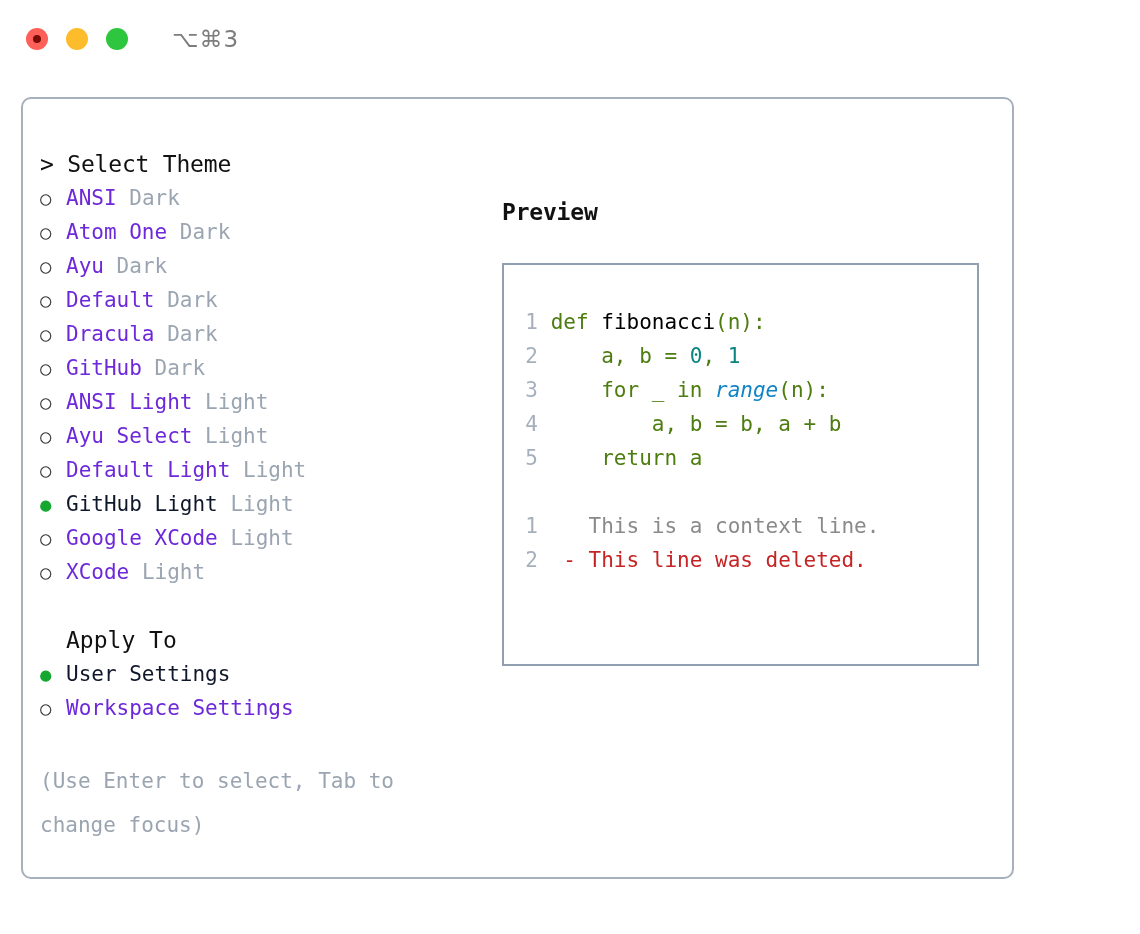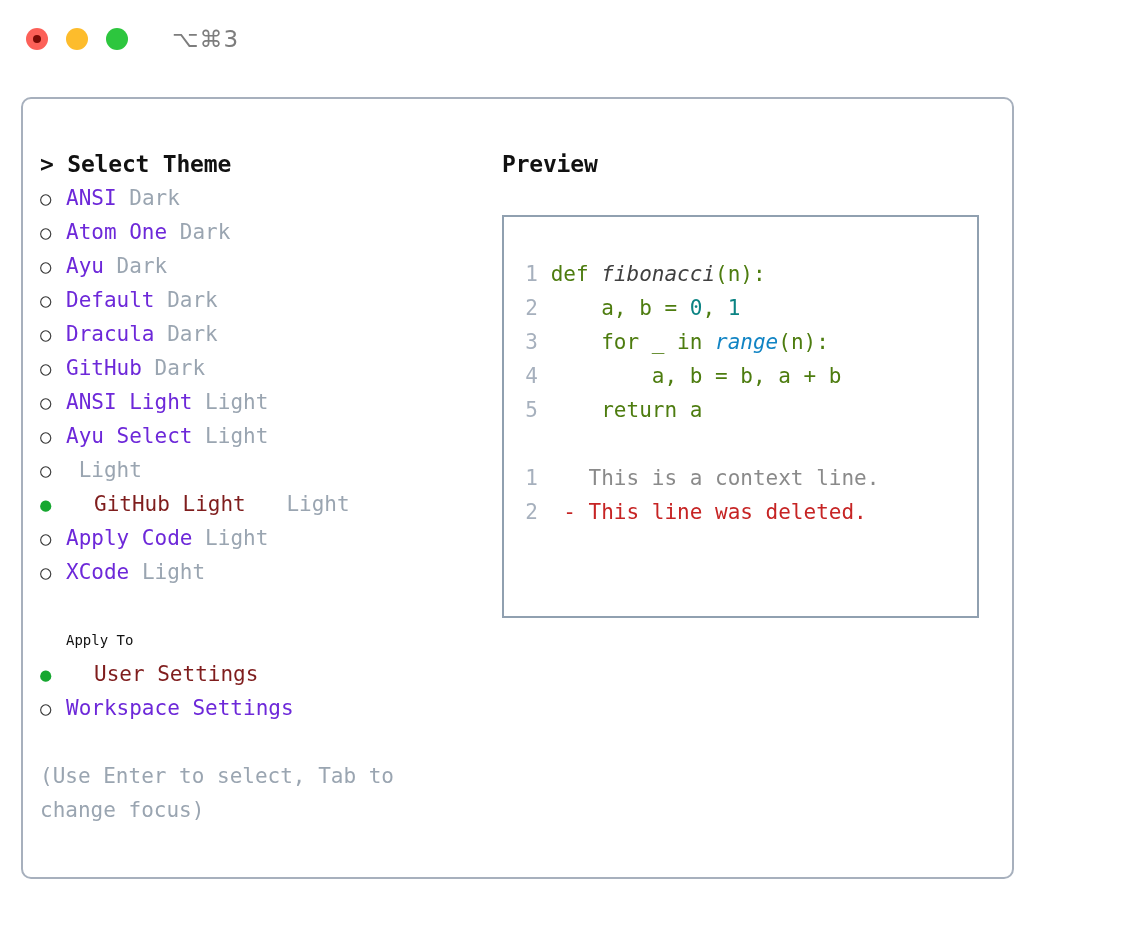--- a/index.html
+++ b/index.html
@@ -91,21 +91,21 @@
 
   
   .left-col {
     width: 465px;
     padding: 48px 0 0 17px;
     box-sizing: border-box;
   }
 
   .section-title {
     font-size: 23px;
-    font-weight: bold;
+    font-weight: normal;
     color: #111111;
     line-height: 34px;
     white-space: pre;
     letter-spacing: -0.2px;
   }
 
   .opt-list { margin-top: 0; }
 
   .opt-row {
     display: flex;
@@ -116,46 +116,47 @@
   }
   .opt-marker {
     width: 26px;
     flex: 0 0 26px;
     font-size: 19px;
     color: #3a3a3a;
     line-height: 34px;
   }
   .opt-row.selected .opt-marker { color: #16a730; }
   .opt-label { color: #6d28d9; }
-  .opt-row.selected .opt-label { color: #7f1d1d; margin-left: 28px; }
+  .opt-row.selected .opt-label { color: #0f172a; }
   .opt-suffix { color: #9aa5b1; }
   .opt-row.selected .opt-suffix { color: #9aa5b1; }
 
   .apply-block { margin-top: 34px; }
   .apply-title {
-    font-size: 14px;
+    font-size: 23px;
     color: #111111;
     line-height: 34px;
     padding-left: 26px;
     white-space: pre;
   }
 
   .hint {
     margin-top: 34px;
     font-size: 21px;
     color: #9aa5b1;
-    line-height: 34px;
+    line-height: 44px;
     width: 400px;
   }
 
   
   .right-col {
     flex: 1;
     padding: 48px 0 0 14px;
     box-sizing: border-box;
+    margin-top: 48px;
   }
   .preview-title {
     font-size: 23px;
     font-weight: bold;
     color: #111111;
     line-height: 34px;
     letter-spacing: -0.2px;
   }
   .preview-box {
     margin-top: 34px;
@@ -172,21 +173,21 @@
     line-height: 34px;
     white-space: pre;
   }
   .lno {
     color: #a6b0bd;
     display: inline-block;
     width: 20px;
     text-align: right;
   }
   .tok-plain  { color: #4d7c0f; }
-  .tok-func   { color: #404040; font-style: italic; }
+  .tok-func   { color: #000000; }
   .tok-num    { color: #0b8383; }
   .tok-builtin{ color: #1184c4; font-style: italic; }
 
   .code-gap { height: 34px; }
 
   .diff-ctx { color: #8a8a8a; }
   .diff-del { color: #c62424; }
   .diff-add { color: #13b113; }
 </style>
 </head>
@@ -212,23 +213,23 @@
 
         <div class="opt-list" id="theme-list">
             <div class="opt-row"><span class="opt-marker">○</span><span class="opt-label">ANSI</span><span class="opt-label"> </span><span class="opt-suffix">Dark</span></div>
             <div class="opt-row"><span class="opt-marker">○</span><span class="opt-label">Atom One</span><span class="opt-label"> </span><span class="opt-suffix">Dark</span></div>
             <div class="opt-row"><span class="opt-marker">○</span><span class="opt-label">Ayu</span><span class="opt-label"> </span><span class="opt-suffix">Dark</span></div>
             <div class="opt-row"><span class="opt-marker">○</span><span class="opt-label">Default</span><span class="opt-label"> </span><span class="opt-suffix">Dark</span></div>
             <div class="opt-row"><span class="opt-marker">○</span><span class="opt-label">Dracula</span><span class="opt-label"> </span><span class="opt-suffix">Dark</span></div>
             <div class="opt-row"><span class="opt-marker">○</span><span class="opt-label">GitHub</span><span class="opt-label"> </span><span class="opt-suffix">Dark</span></div>
             <div class="opt-row"><span class="opt-marker">○</span><span class="opt-label">ANSI Light</span><span class="opt-label"> </span><span class="opt-suffix">Light</span></div>
             <div class="opt-row"><span class="opt-marker">○</span><span class="opt-label">Ayu Select</span><span class="opt-label"> </span><span class="opt-suffix">Light</span></div>
-            <div class="opt-row"><span class="opt-marker">○</span><span class="opt-label"> </span><span class="opt-suffix">Light</span></div>
+            <div class="opt-row"><span class="opt-marker">○</span><span class="opt-label">Default Light</span><span class="opt-label"> </span><span class="opt-suffix">Light</span></div>
             <div class="opt-row selected"><span class="opt-marker">●</span><span class="opt-label">GitHub Light</span><span class="opt-label"> </span><span class="opt-suffix">Light</span></div>
-            <div class="opt-row"><span class="opt-marker">○</span><span class="opt-label">Apply Code</span><span class="opt-label"> </span><span class="opt-suffix">Light</span></div>
+            <div class="opt-row"><span class="opt-marker">○</span><span class="opt-label">Google XCode</span><span class="opt-label"> </span><span class="opt-suffix">Light</span></div>
             <div class="opt-row"><span class="opt-marker">○</span><span class="opt-label">XCode</span><span class="opt-label"> </span><span class="opt-suffix">Light</span></div>
           </div>
 
         <div class="apply-block">
           <div class="apply-title">Apply To</div>
           <div id="apply-list">
               <div class="opt-row selected"><span class="opt-marker">●</span><span class="opt-label">User Settings</span></div>
               <div class="opt-row"><span class="opt-marker">○</span><span class="opt-label">Workspace Settings</span></div>
             </div>
         </div>

